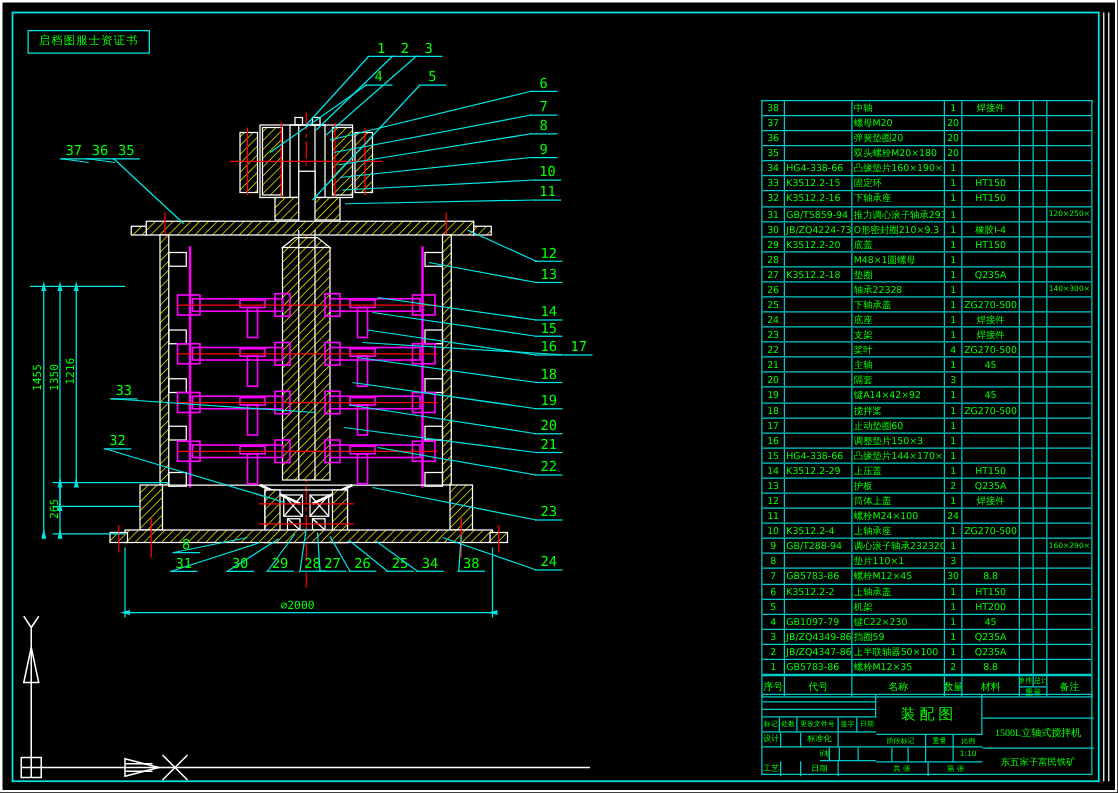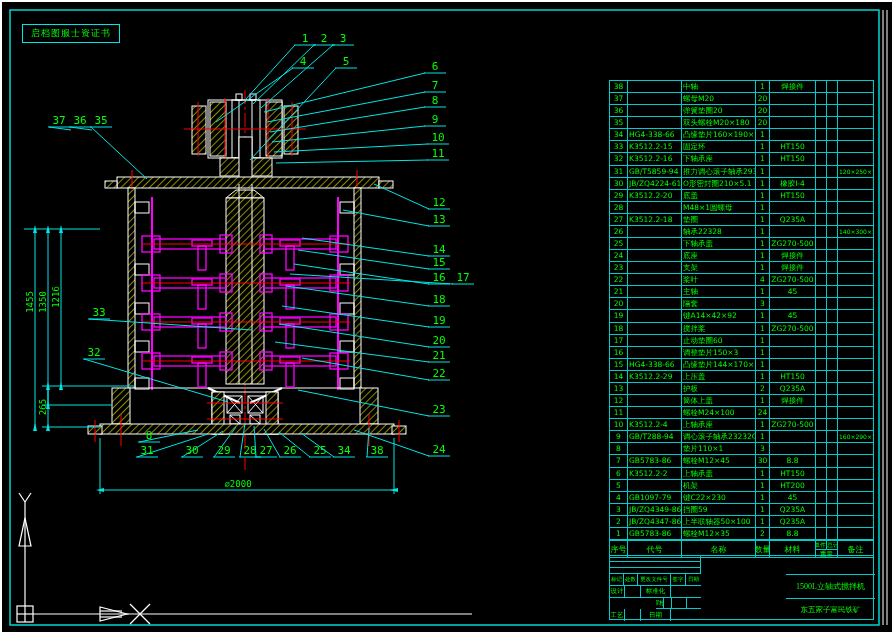--- a/index.html
+++ b/index.html
@@ -442,22 +442,22 @@
           <div>GB/T5859-94</div>
           <div>推力调心滚子轴承29324X</div>
           <div class="c-ctr">1</div>
           <div class="c-ctr"></div>
           <div></div>
           <div></div>
           <div class="c-ctr" style="font-size: 6px;">120×250×78</div>
         </div>
         <div class="brow">
           <div class="c-ctr">30</div>
-          <div>JB/ZQ4224-61</div>
-          <div>O形密封圈210×5.1</div>
+          <div>JB/ZQ4224-73</div>
+          <div>O形密封圈210×9.3</div>
           <div class="c-ctr">1</div>
           <div class="c-ctr">橡胶Ⅰ-4</div>
           <div></div>
           <div></div>
           <div class="c-ctr" style="font-size: 6px;"></div>
         </div>
         <div class="brow">
           <div class="c-ctr">29</div>
           <div>K3512.2-20</div>
           <div>底盖</div>
@@ -797,20 +797,39 @@
         <div class="tcell" style="width:30px;border-right:none;"></div>
       </div>
       <div class="trow" style="height:12px;font-size:6.5px;">
         <div class="tcell" style="width:15px;border-bottom:none;">工艺</div>
         <div class="tcell" style="width:16px;border-bottom:none;"></div>
         <div class="tcell" style="width:30px;border-bottom:none;">日期</div>
         <div class="tcell" style="width:30px;border-right:none;border-bottom:none;"></div>
       </div>
     </div>
 
+    <div class="col" style="left:91px;width:85px;">
+      <div class="tcell" style="width:85px;height:32px;font-size:12px;letter-spacing:3px;">装配图</div>
+      <div class="trow" style="height:10px;font-size:5.5px;">
+        <div class="tcell" style="width:40px;">阶段标记</div>
+        <div class="tcell" style="width:22px;">重量</div>
+        <div class="tcell" style="width:23px;border-right:none;">比例</div>
+      </div>
+      <div class="trow" style="height:12px;font-size:6px;">
+        <div class="tcell" style="width:13px;"></div>
+        <div class="tcell" style="width:13px;"></div>
+        <div class="tcell" style="width:14px;"></div>
+        <div class="tcell" style="width:22px;"></div>
+        <div class="tcell" style="width:23px;border-right:none;">1:10</div>
+      </div>
+      <div class="trow" style="height:11px;font-size:6px;">
+        <div class="tcell" style="width:42px;border-bottom:none;">共 张</div>
+        <div class="tcell" style="width:43px;border-right:none;border-bottom:none;">第 张</div>
+      </div>
+    </div>
 
     <div class="col" style="left:176px;width:89px;font-family:Liberation Serif, serif;">
       <div class="tcell" style="width:89px;height:19px;border-right:none;"></div>
       <div class="tcell" style="width:89px;height:24px;border-right:none;font-size:8px;">1500L立轴式搅拌机</div>
       <div class="tcell" style="width:89px;height:21px;border-right:none;border-bottom:none;font-size:7.5px;text-align:right;">东五家子富民铁矿</div>
     </div>
   </div>
 
 </div>
 

